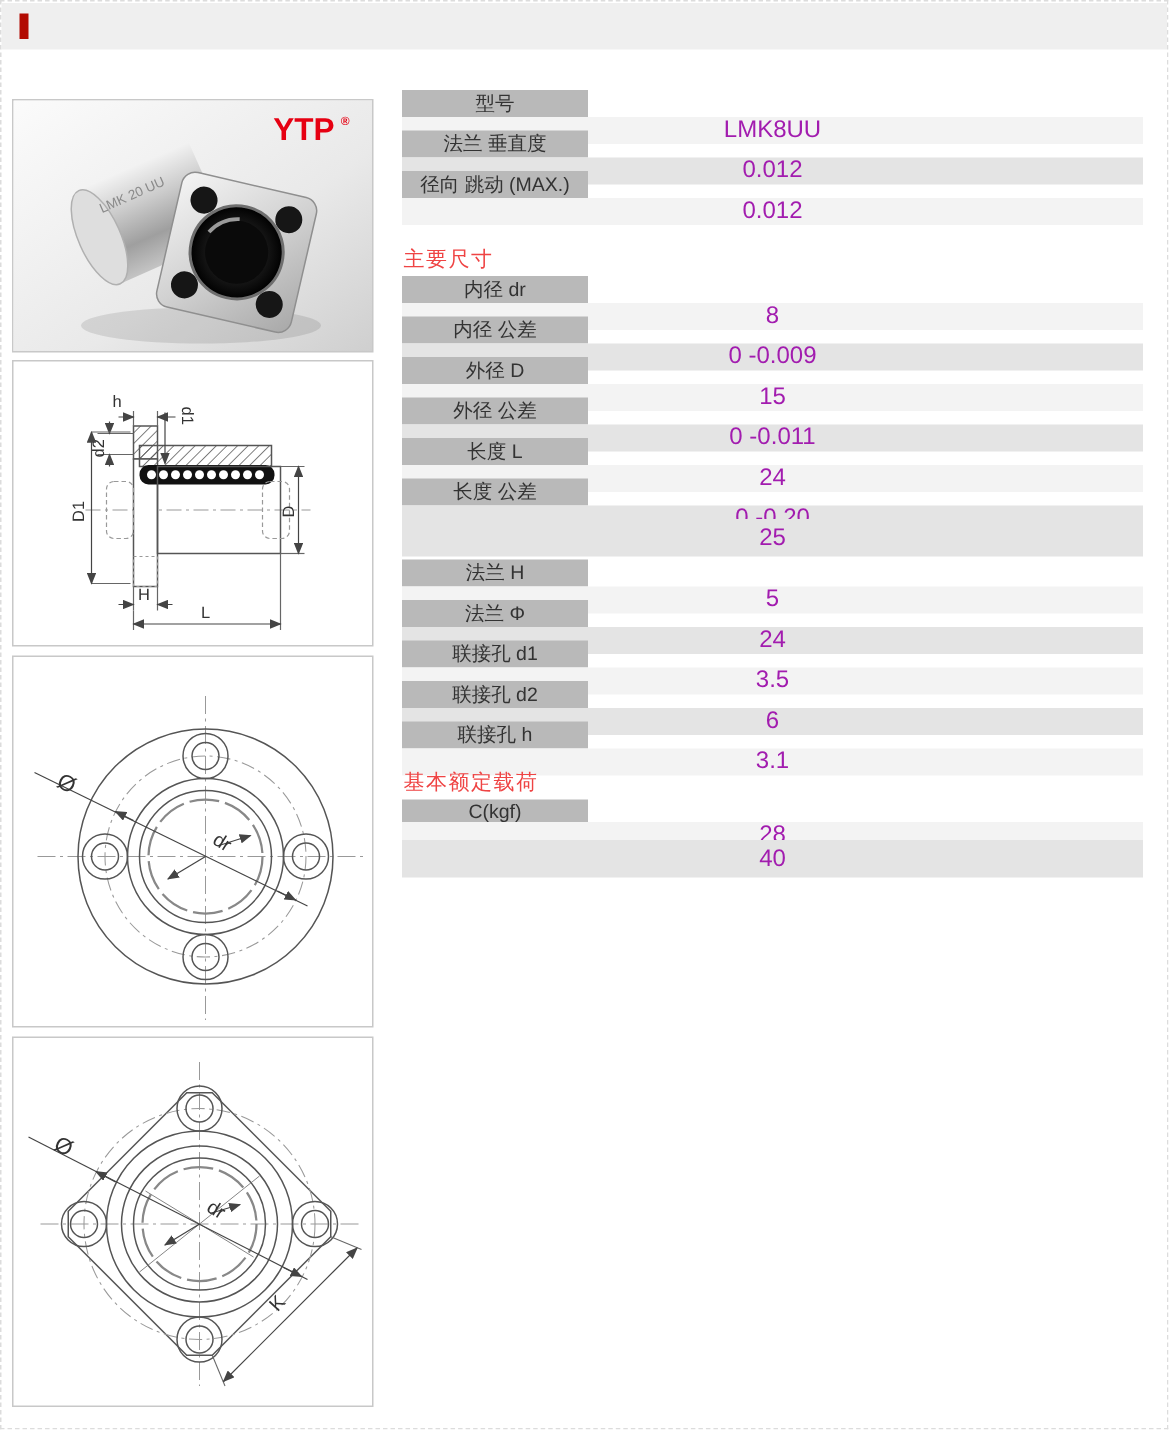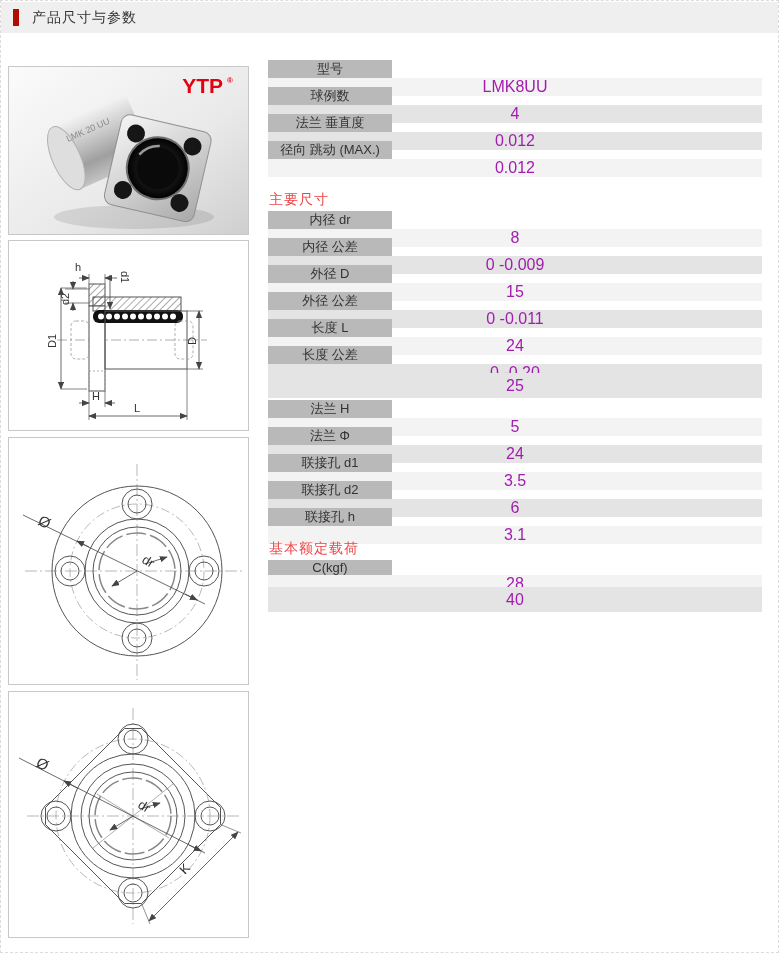--- a/index.html
+++ b/index.html
@@ -32,21 +32,20 @@
 
   text{font-family:"Liberation Sans","DejaVu Sans",sans-serif;}
 </style>
 </head>
 <body>
 
 <div class="page-frame"></div>
 
 <div class="titlebar">
   <div class="title-marker"></div>
-  <div class="title-text">产品尺寸与参数</div>
 </div>
 
 <div class="imgbox" id="box-photo">
   <svg width="239" height="167" viewBox="0 0 239 167">
     <defs>
       <linearGradient id="pbg" x1="0" y1="0" x2="1" y2="1">
         <stop offset="0" stop-color="#fbfbfb"></stop>
           <stop offset="0.6" stop-color="#e9e9e9"></stop>
           <stop offset="1" stop-color="#cfcfcf"></stop>
       </linearGradient>
@@ -254,24 +253,20 @@
   </svg>
 </div>
 
 <div class="speccol">
 
   <div class="trow">
     <div class="tlabel">型号</div>
     <div class="tvalue">LMK8UU</div>
   </div>
   <div class="trow">
-    <div class="tlabel">球例数</div>
-    <div class="tvalue dark">4</div>
-  </div>
-  <div class="trow">
     <div class="tlabel">法兰 垂直度</div>
     <div class="tvalue dark">0.012</div>
   </div>
   <div class="trow">
     <div class="tlabel">径向 跳动 (MAX.)</div>
     <div class="tvalue">0.012</div>
   </div>
 
   <div class="sec-heading">主要尺寸</div>
 

